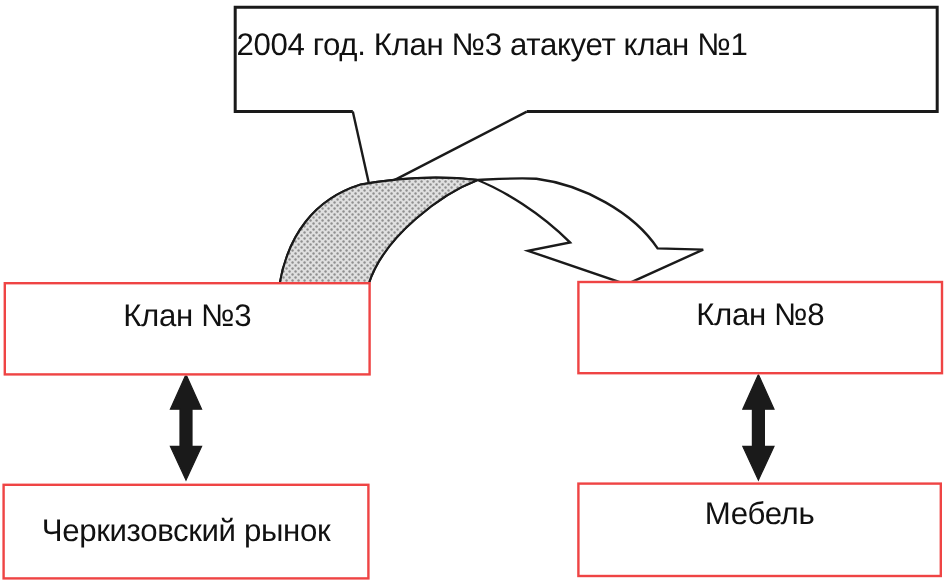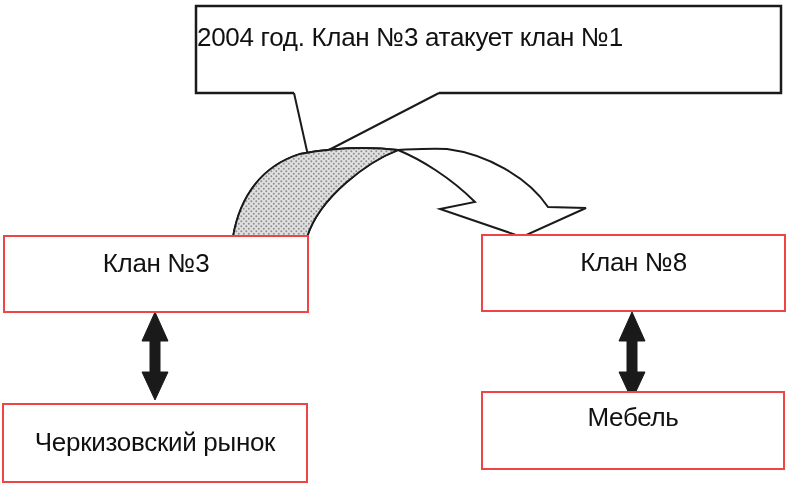--- a/index.html
+++ b/index.html
@@ -19,21 +19,21 @@
     background: #ffffff;
     text-align: center;
     font-size: 26px;
     line-height: 30px;
     letter-spacing: -0.3px;
     white-space: nowrap;
   }
   #box-clan3    { left: 3px;   top: 235px; width: 306px; height: 78px; padding-top: 11px; }
   #box-clan1    { left: 481px; top: 234px; width: 305px; height: 78px; padding-top: 11px; }
   #box-market   { left: 2px;   top: 403px; width: 306px; height: 80px; padding-top: 22px; }
-  #box-furniture{ left: 481px; top: 391px; width: 304px; height: 79px; padding-top: 9px; }
+  #box-furniture{ left: 481px; top: 402px; width: 304px; height: 79px; padding-top: 9px; }
   #callout-text {
     position: absolute;
     left: 197px; top: 6px; width: 540px;
     font-size: 26px;
     line-height: 30px;
     letter-spacing: -0.3px;
     padding-top: 16px;
     white-space: nowrap;
   }
   #arrow-layer {

